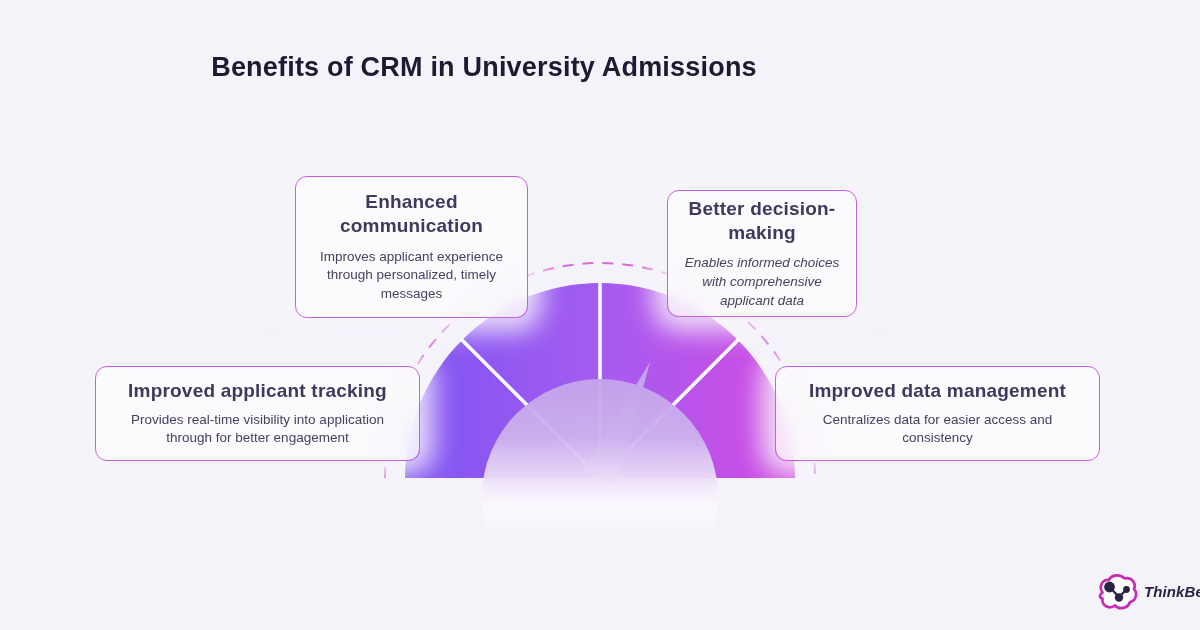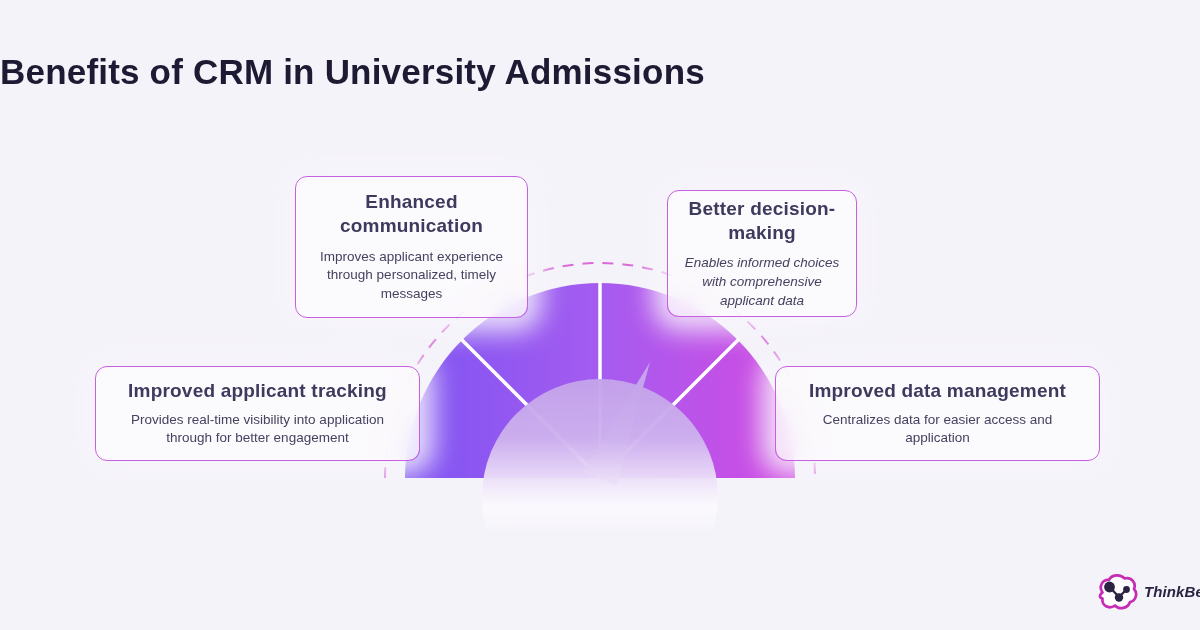--- a/index.html
+++ b/index.html
@@ -8,21 +8,21 @@
   }
   *{margin:0;padding:0;box-sizing:border-box;}
   html,body{width:1200px;height:630px;overflow:hidden;}
   body{
     font-family:"Liberation Sans",sans-serif;
     background:var(--background);
     position:relative;
   }
   .page-title{
     position:absolute;top:52px;left:0;width:968px;
-    text-align:left;font-size:35px;font-weight:700;
+    text-align:center;font-size:27px;font-weight:700;
     color:var(--title-text);letter-spacing:.2px;
   }
   .gauge-wrap{
     position:absolute;left:380px;top:253px;width:440px;height:300px;z-index:1;
   }
   .card{
     position:absolute;z-index:2;
     background:rgba(251,250,253,.86);
     border:1px solid var(--card-border);
     border-radius:12px;
@@ -102,21 +102,21 @@
   <p>Enables informed choices with comprehensive applicant data</p>
 </div>
 
 <div class="card card-3">
   <h2>Improved applicant tracking</h2>
   <p>Provides real-time visibility into application through for better engagement</p>
 </div>
 
 <div class="card card-4">
   <h2>Improved data management</h2>
-  <p>Centralizes data for easier access and application</p>
+  <p>Centralizes data for easier access and consistency</p>
 </div>
 
 <div class="logo">
   <svg width="44" height="41" viewBox="0 0 44 41">
     <path d="M 8.5 21.5 C 4.5 16, 8 8.5, 15 9 C 17.5 3.5, 26.5 2.8, 30.5 7.5
              C 37.5 5.8, 42.5 12, 40 18 C 44 22, 42 30, 36 31
              C 34 37.5, 25 39, 21 34.5 C 15 38.5, 7.5 35, 8.5 27.5
              C 5 26.5, 5.2 23.5, 8.5 21.5 Z" fill="#fdfcfe" stroke="#c52bb3" stroke-width="2.7" stroke-linejoin="round"></path>
     <line x1="16" y1="16.5" x2="25" y2="26" stroke="#2a2342" stroke-width="2.3"></line>
     <line x1="25" y1="26" x2="31.5" y2="19.5" stroke="#2a2342" stroke-width="2.3"></line>

